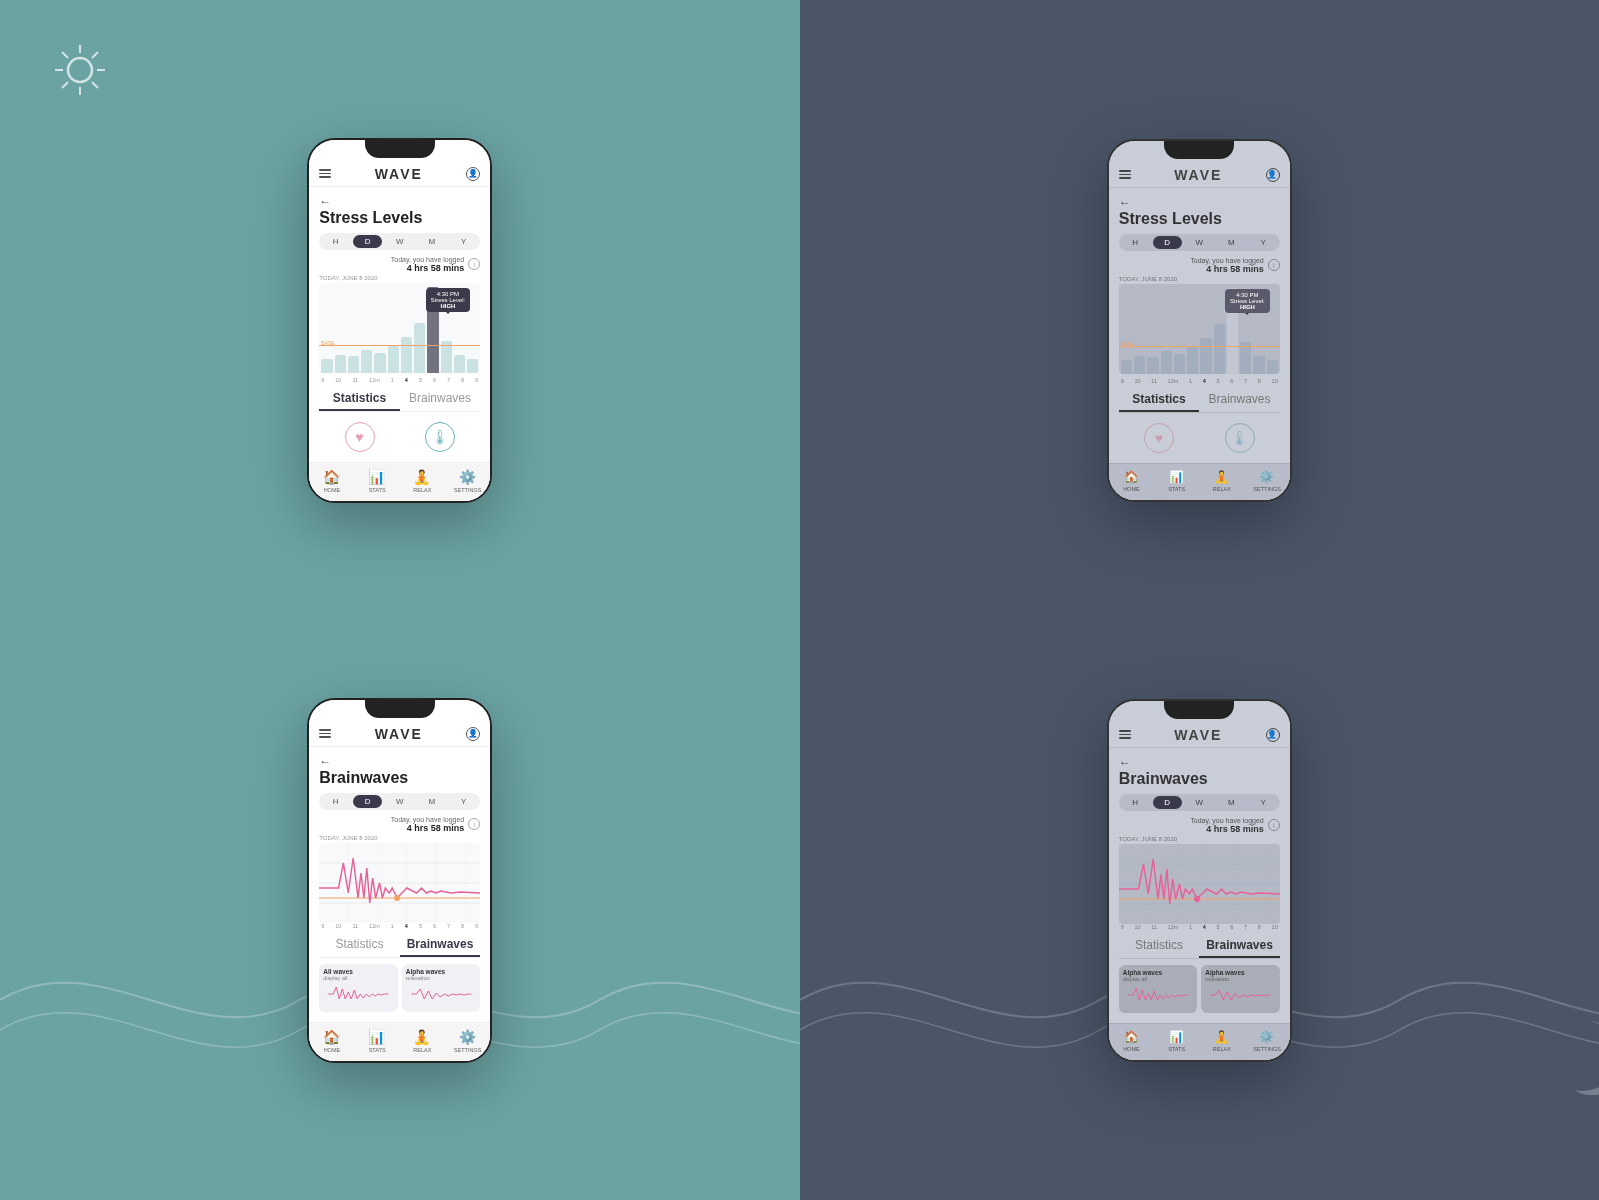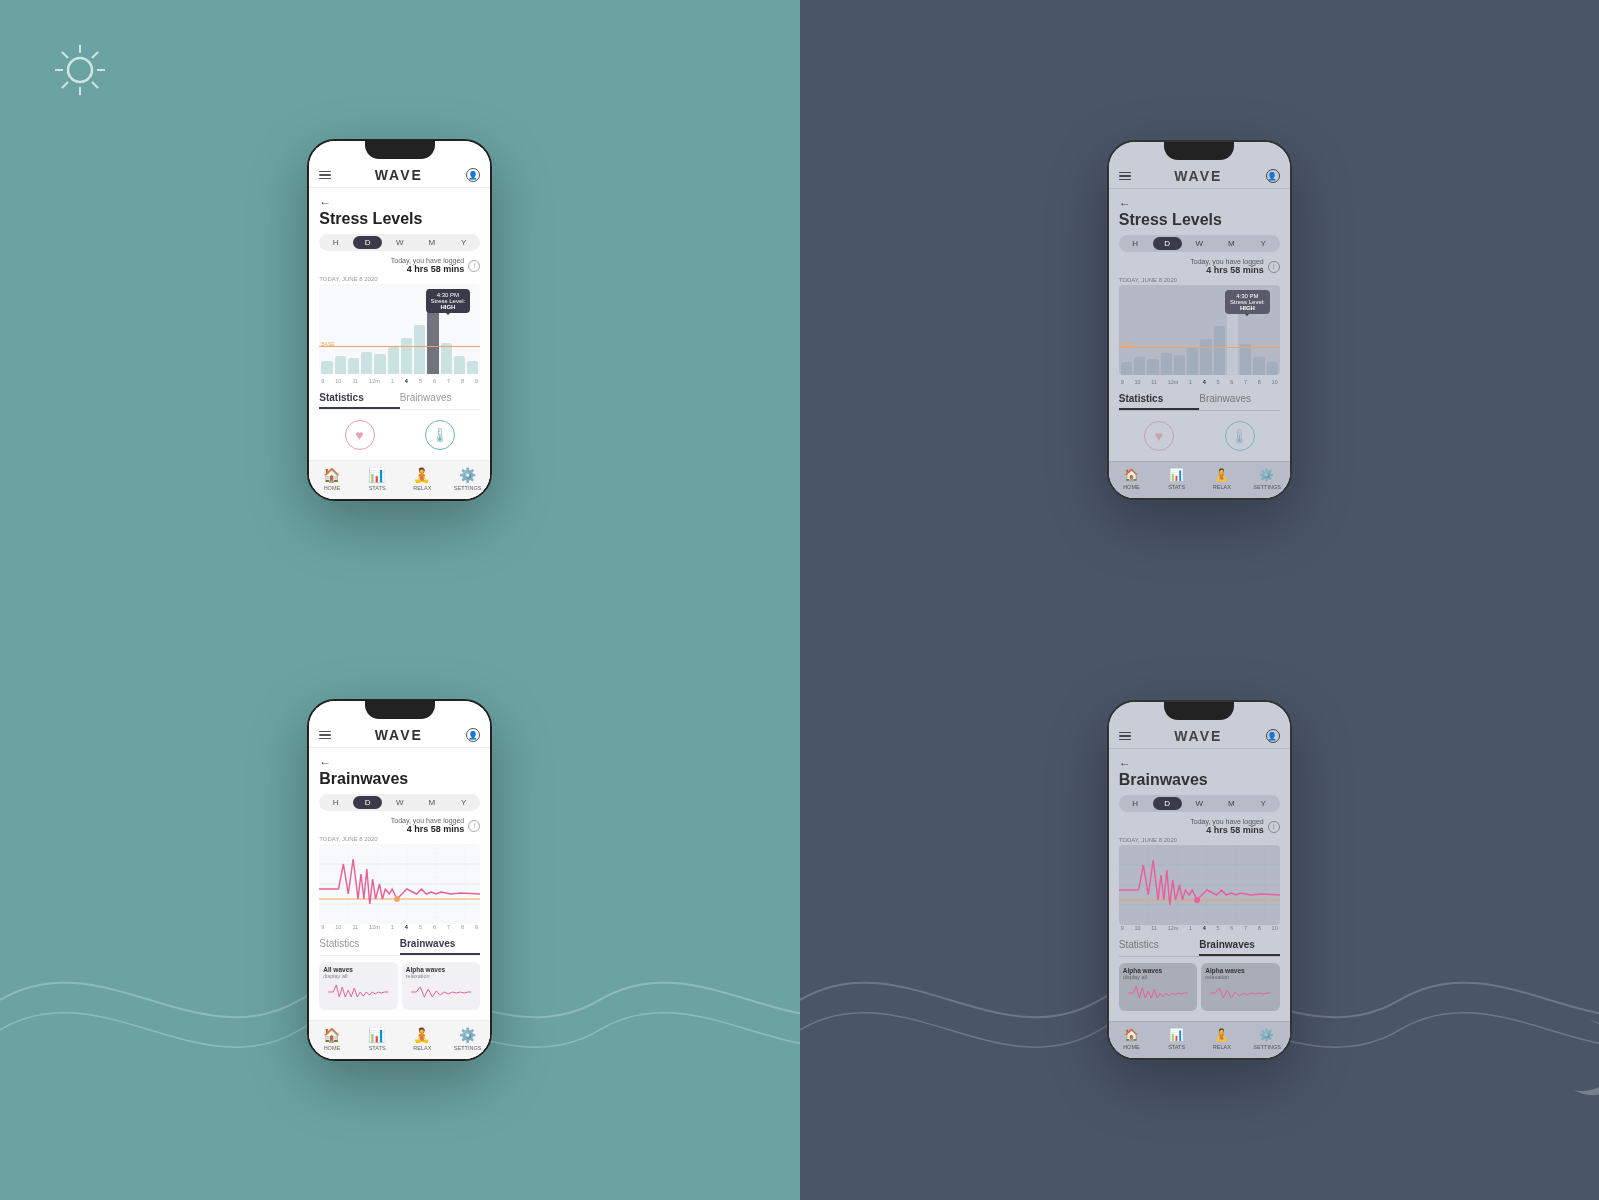--- a/index.html
+++ b/index.html
@@ -286,21 +286,22 @@
       border-bottom: 1px solid #eee;
       margin-bottom: 6px;
     }
 
     .tab-switcher-dark {
       border-bottom: 1px solid #b0b5c0;
     }
 
     .tab-item {
       flex: 1;
-      font-size: 10px;
+      text-align: center;
+      font-size: 12px;
       padding: 4px 0;
       color: #999;
       border-bottom: 2px solid transparent;
     }
 
     .tab-item-active {
       color: #3a3a4a;
       border-bottom-color: #3a3a4a;
       font-weight: 600;
     }

